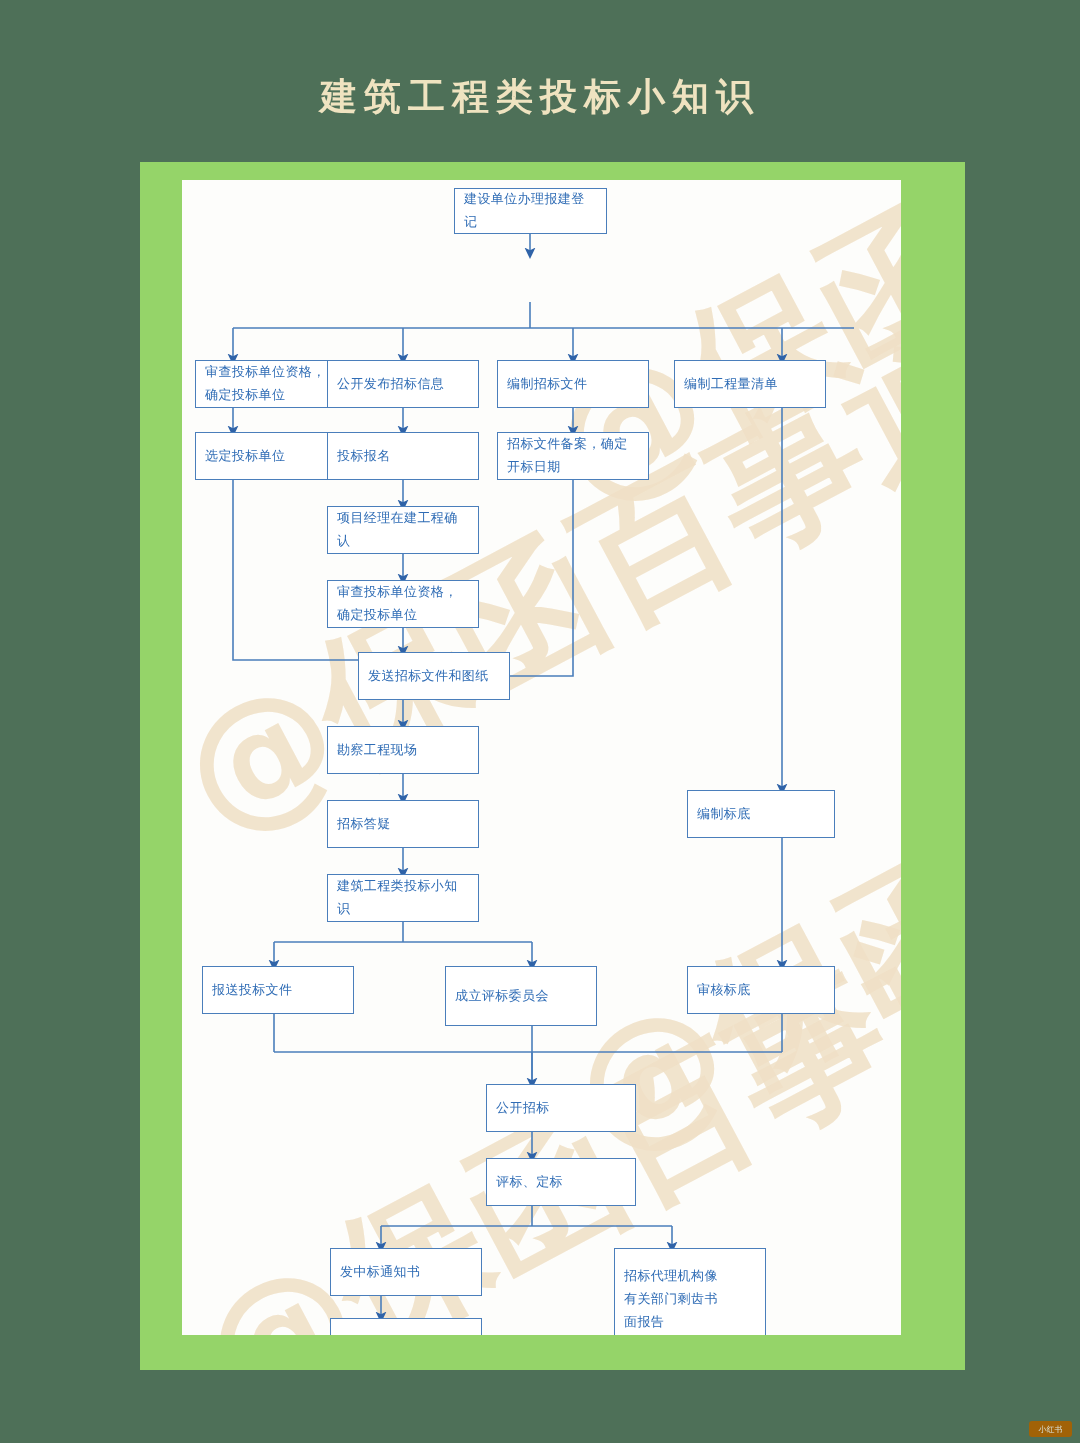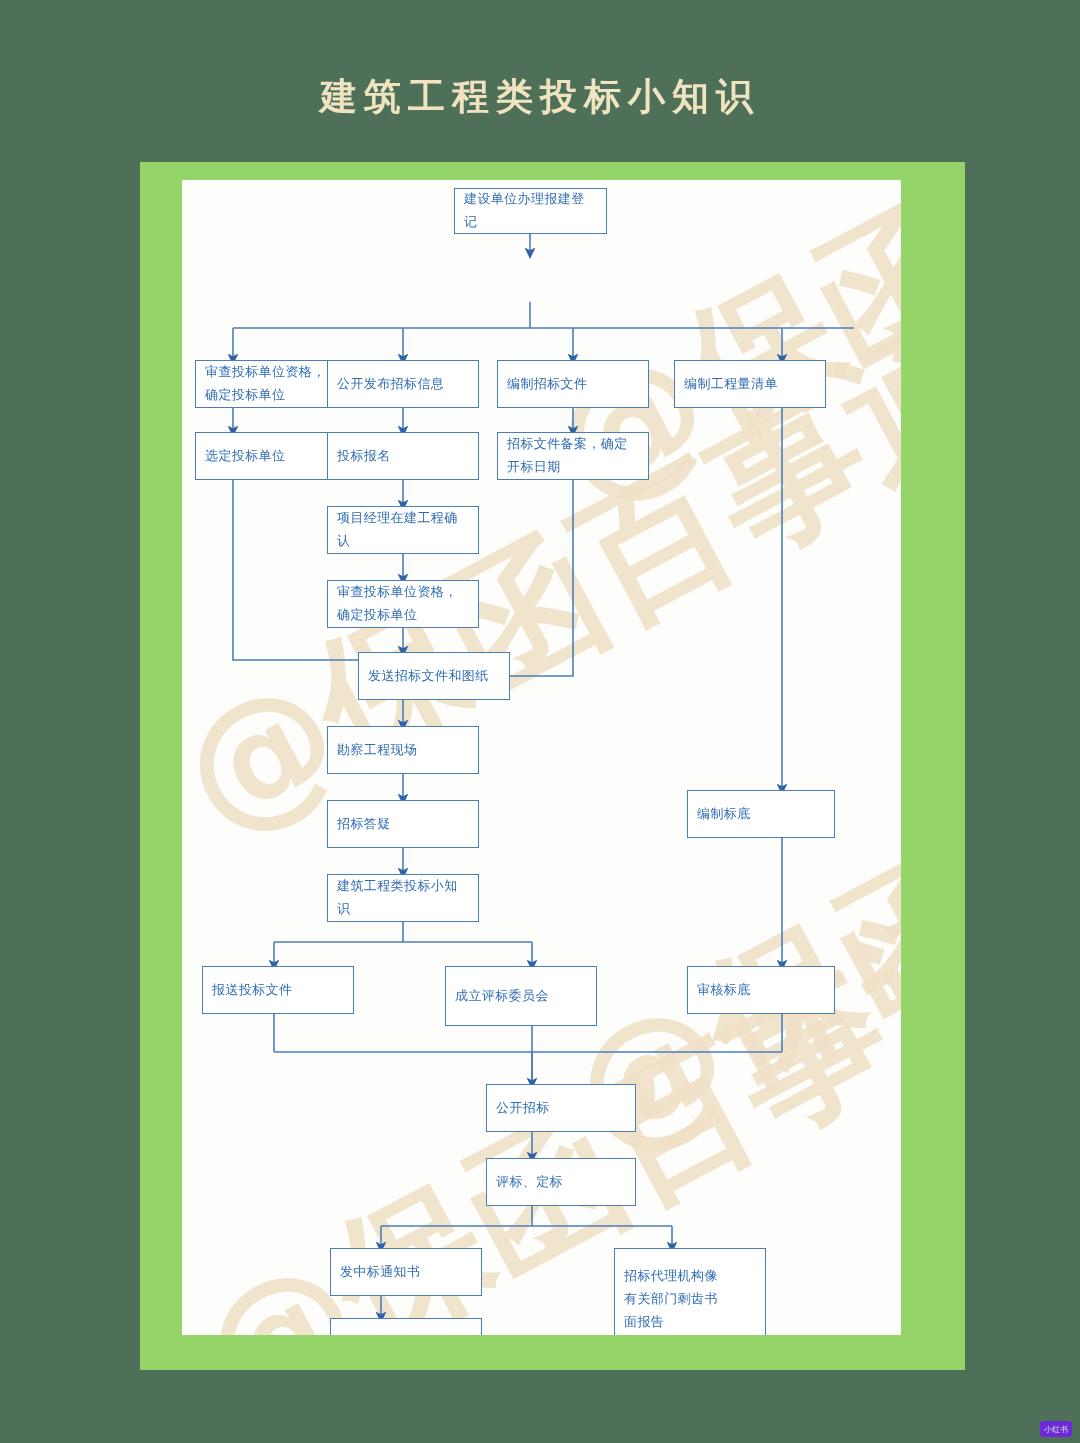--- a/index.html
+++ b/index.html
@@ -62,22 +62,22 @@
     flex-direction:column;
     justify-content:center;
     font-family:"DejaVu Sans","Liberation Sans",sans-serif;
     letter-spacing:.4px;
   }
   .node.center{justify-content:center;}
   .node span{display:block;}
 
   #watermark-badge{
     position:absolute;right:8px;bottom:6px;
-    width:32px;height:16px;border-radius:3px;
-    background:#6d28d9;color:#d8e0d8;font-size:8px;
+    width:43px;height:16px;border-radius:3px;
+    background:#a16207;color:#d8e0d8;font-size:8px;
     display:flex;align-items:center;justify-content:center;
   }
 </style>
 </head>
 <body>
 
 <div id="page-title">建筑工程类投标小知识</div>
 
 <div id="green-frame">
   <div id="sheet">

